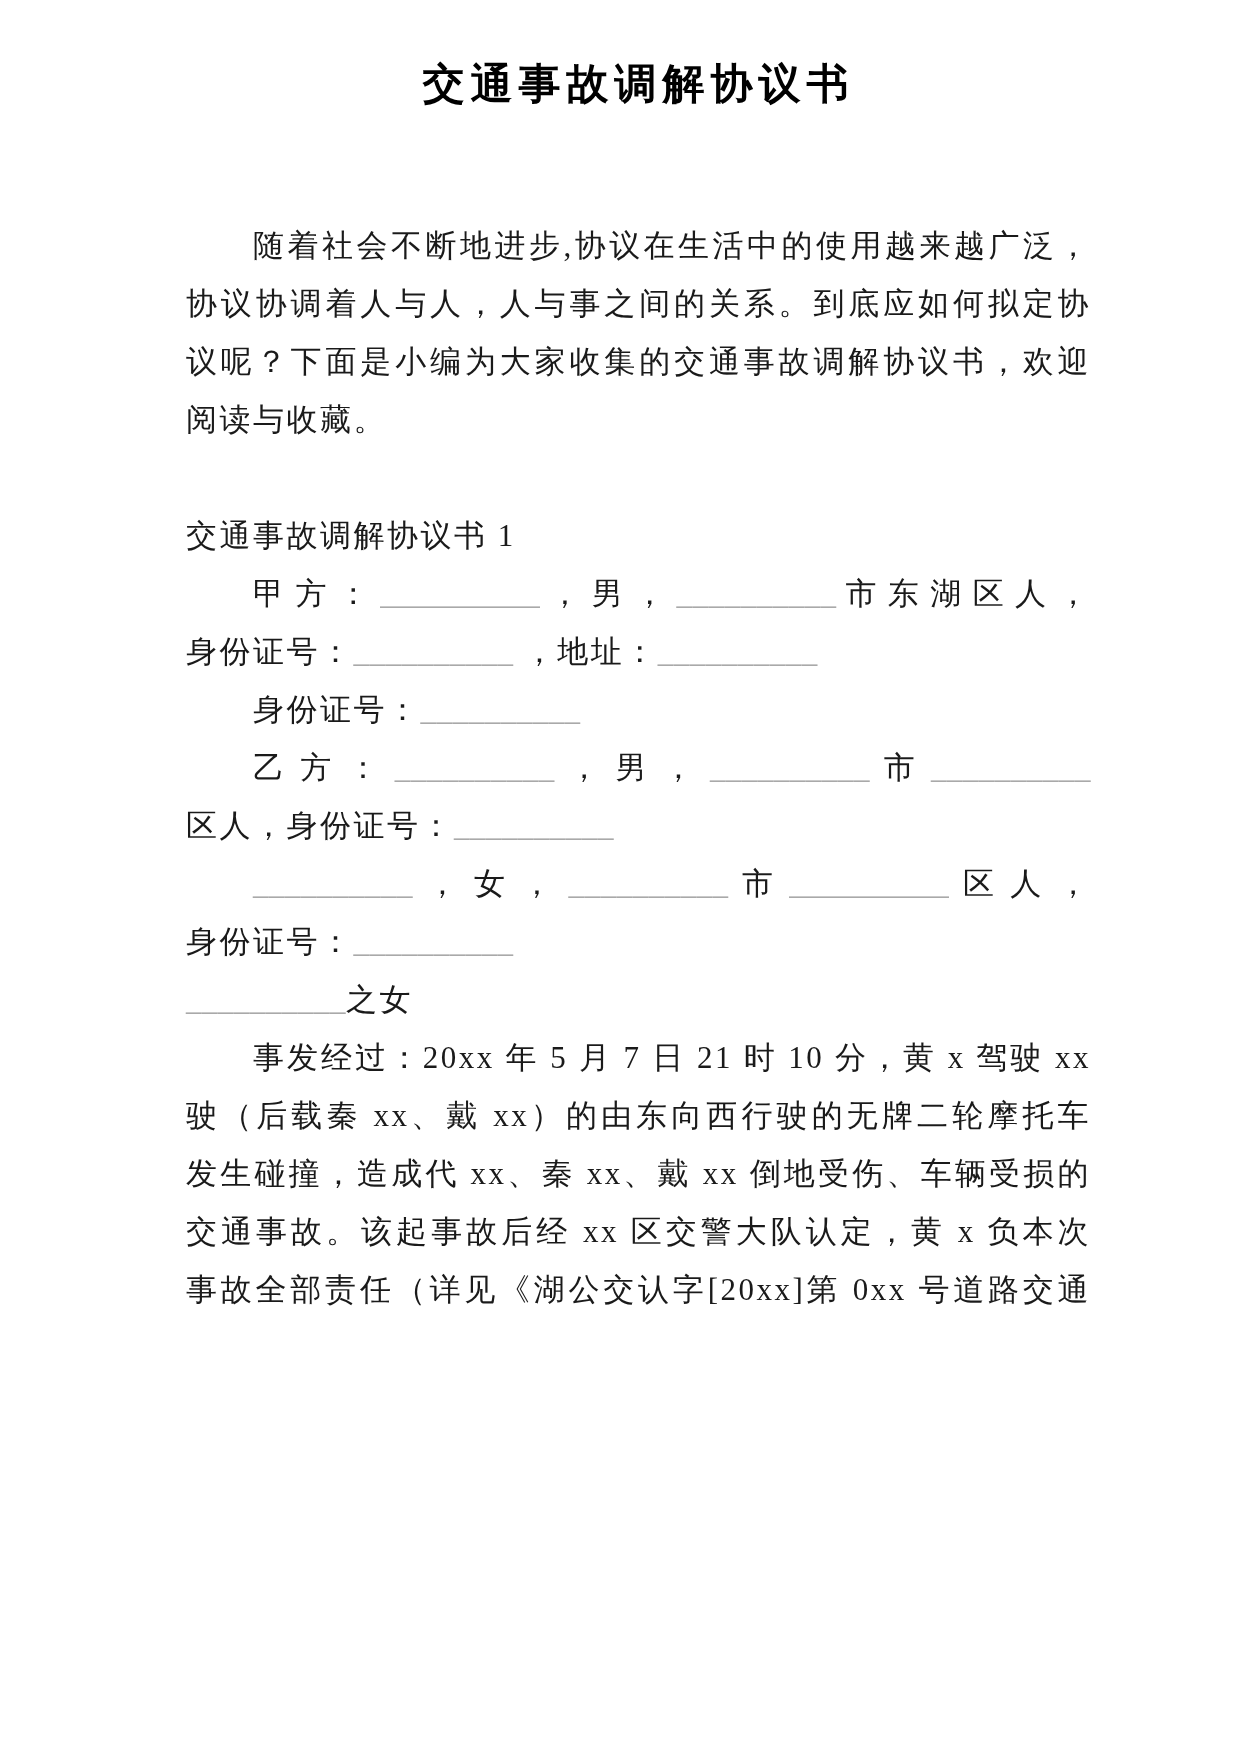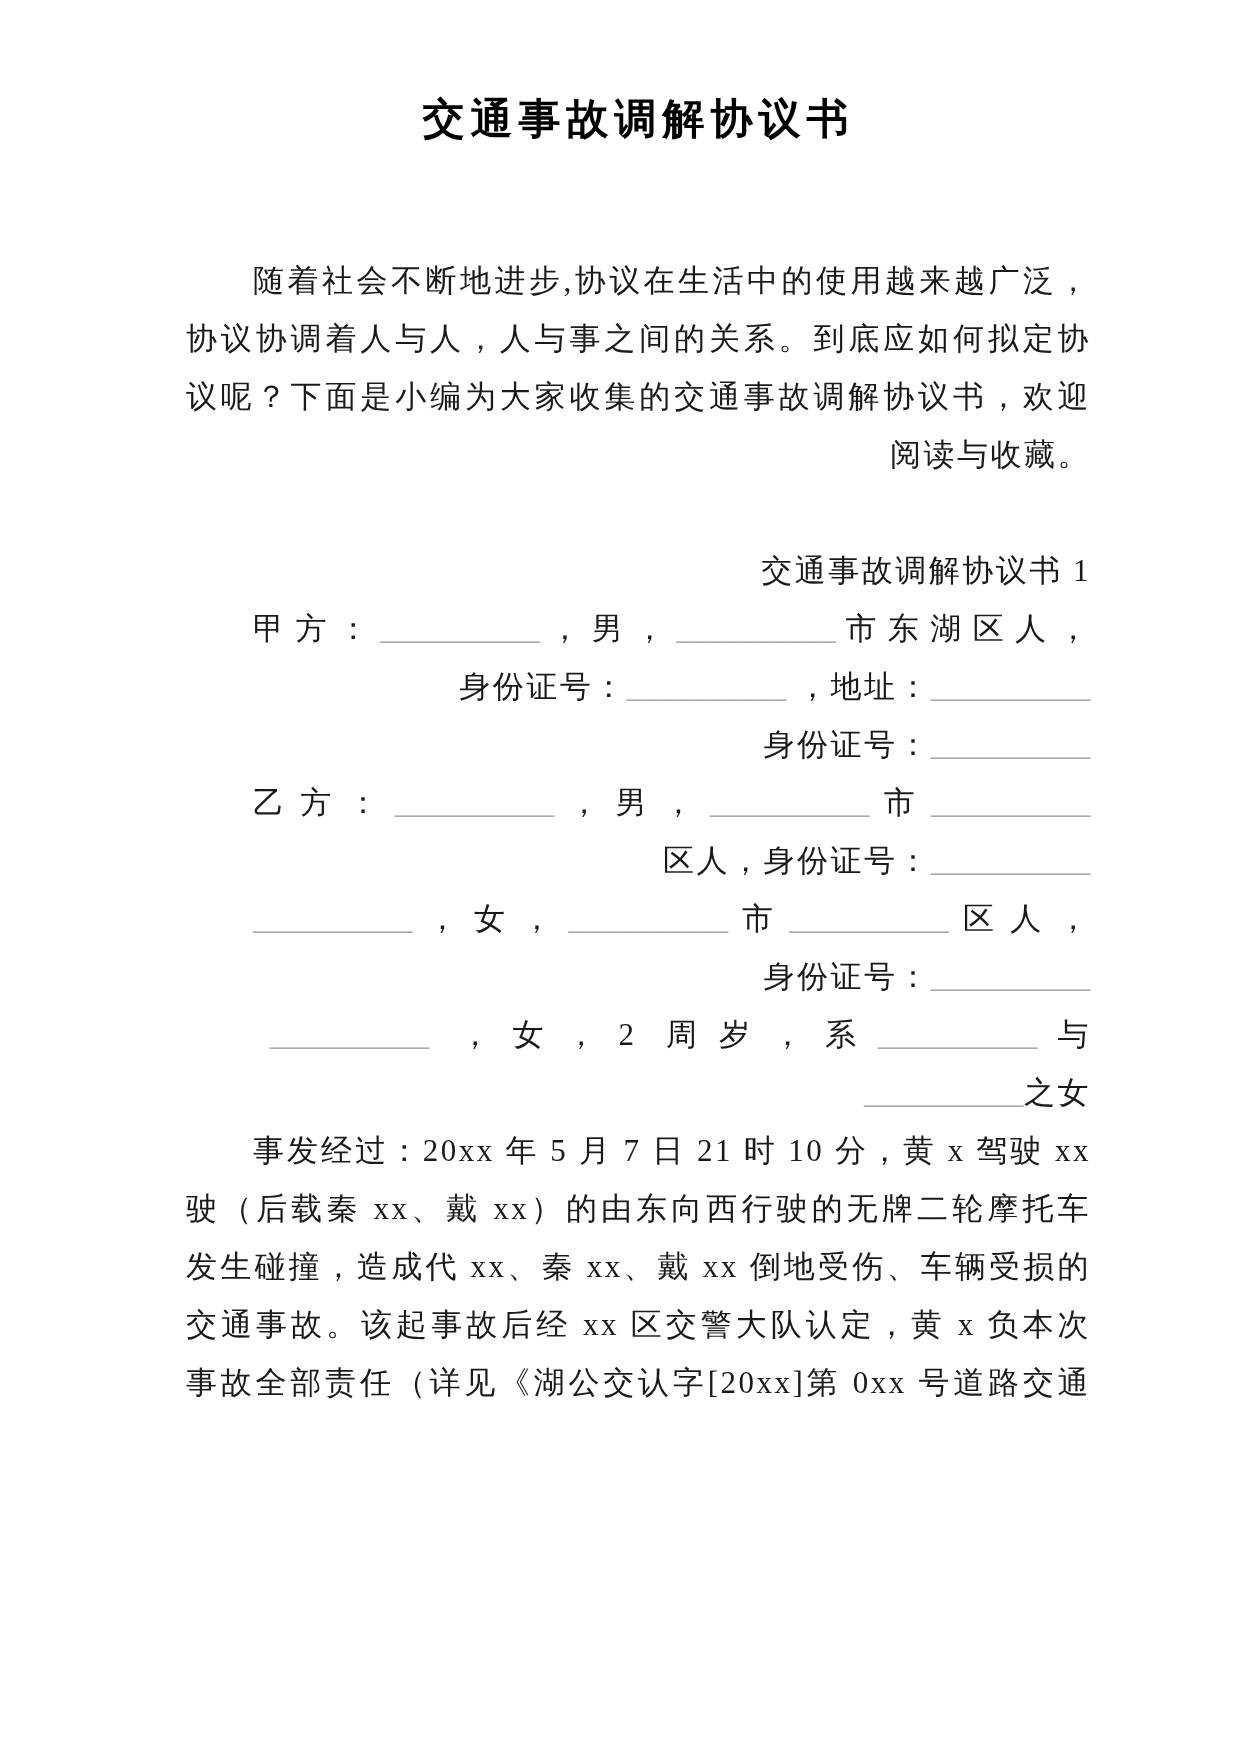--- a/index.html
+++ b/index.html
@@ -16,39 +16,39 @@
     background:var(--page-bg);
     overflow:hidden;
     font-family:"Liberation Serif","DejaVu Serif",serif;
     color:var(--text-color);
   }
   .content{
     padding-left:186px;
     padding-right:150px; 
   }
   .title{
-    margin-top:91px;
+    margin-top:56px;
     font-size:42px;
     line-height:56px;
     font-weight:bold;
     text-align:center;
     letter-spacing:6px;
     color:#000000;
     white-space:nowrap;
   }
   .doc-body{
     margin-top:105px;
   }
   .line{
     font-size:31px;
     line-height:58px;
     height:58px;
     letter-spacing:2.5px;
     white-space:nowrap;
-    text-align:right;
+    text-align:left;
   }
   .line.fill{
     white-space:normal;
     text-align:justify;
     text-align-last:justify;
   }
   .blank{
     color:var(--blank-color);
     letter-spacing:0.5px;
   }
@@ -66,21 +66,20 @@
         <div class="line"><span class="txt">阅读与收藏。</span></div>
         <div class="line"></div>
         <div class="line"><span class="txt">交通事故调解协议书 1</span></div>
         <div class="line fill" style="text-indent: 67px;"><span class="txt">甲方：</span><span class="blank">__________</span><span class="txt">，男，</span><span class="blank">__________</span><span class="txt">市东湖区人，</span></div>
         <div class="line"><span class="txt">身份证号：</span><span class="blank">__________</span><span class="txt"> ，地址：</span><span class="blank">__________</span></div>
         <div class="line" style="text-indent: 67px;"><span class="txt">身份证号：</span><span class="blank">__________</span></div>
         <div class="line fill" style="text-indent: 67px;"><span class="txt">乙方：</span><span class="blank">__________</span><span class="txt">，男，</span><span class="blank">__________</span><span class="txt">市</span><span class="blank">__________</span></div>
         <div class="line"><span class="txt">区人，身份证号：</span><span class="blank">__________</span></div>
         <div class="line fill" style="text-indent: 67px;"><span class="blank">__________</span><span class="txt">，女，</span><span class="blank">__________</span><span class="txt">市</span><span class="blank">__________</span><span class="txt">区人，</span></div>
         <div class="line"><span class="txt">身份证号：</span><span class="blank">__________</span></div>
-        <div class="line fill" style="text-indent: 83.75px;"><span class="blank">__________</span><span class="txt"> ，女，2 周岁，系</span><span class="blank">__________</span><span class="txt">与</span></div>
         <div class="line"><span class="blank">__________</span><span class="txt">之女</span></div>
         <div class="line fill" style="text-indent: 67px;"><span class="txt">事发经过：20xx 年 5 月 7 日 21 时 10 分，黄 x 驾驶 xx</span></div>
         <div class="line fill"><span class="txt">驶（后载秦 xx、戴 xx）的由东向西行驶的无牌二轮摩托车</span></div>
         <div class="line fill"><span class="txt">发生碰撞，造成代 xx、秦 xx、戴 xx 倒地受伤、车辆受损的</span></div>
         <div class="line fill"><span class="txt">交通事故。该起事故后经 xx 区交警大队认定，黄 x 负本次</span></div>
         <div class="line fill"><span class="txt">事故全部责任（详见《湖公交认字[20xx]第 0xx 号道路交通</span></div>
       </div>
   </div>
 </div>
 

